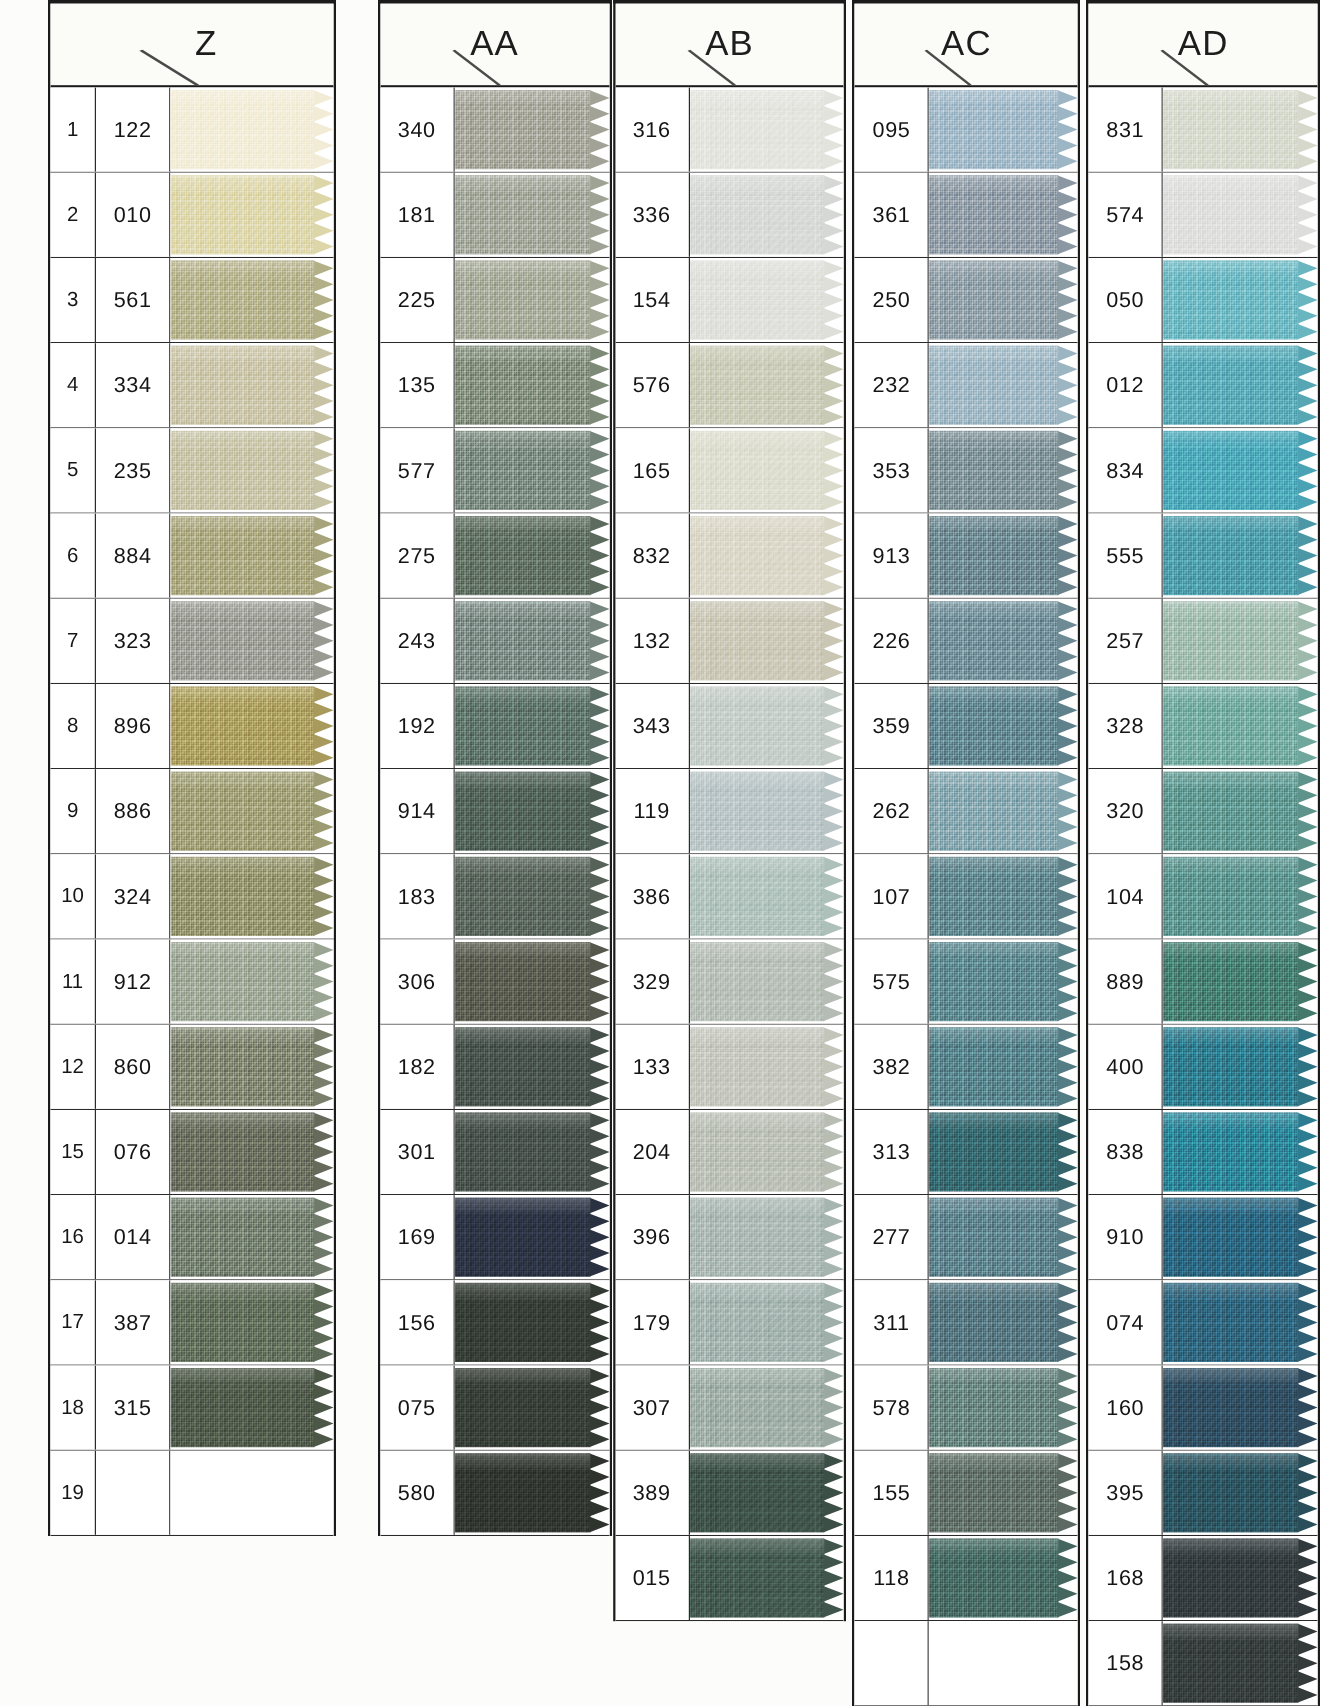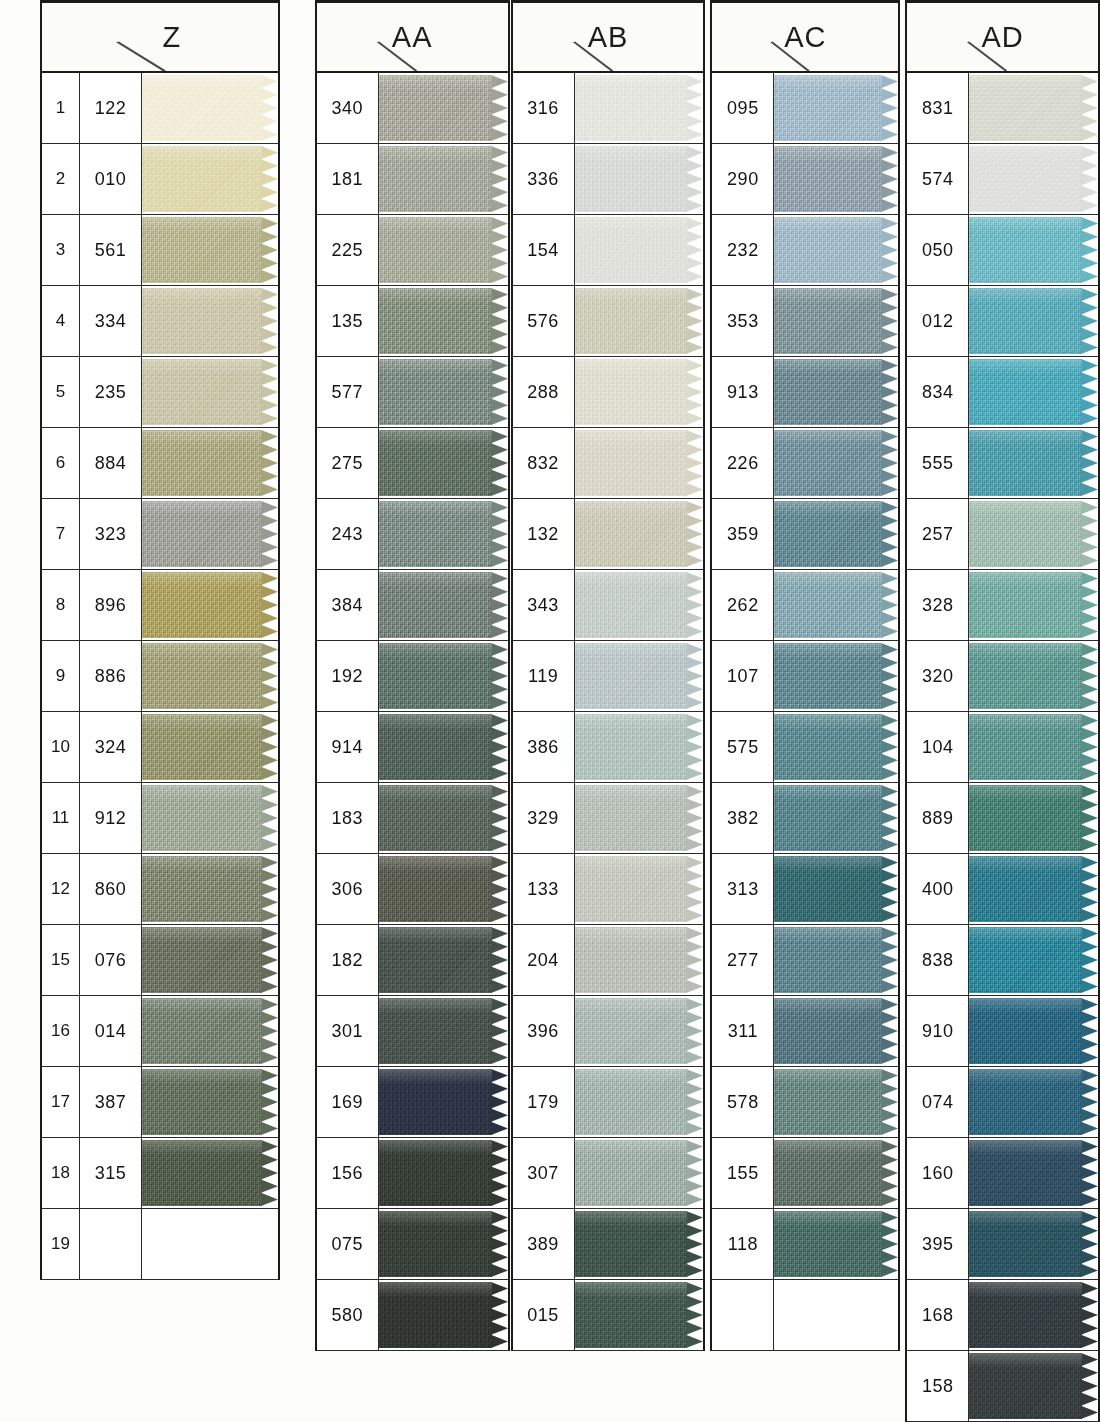--- a/index.html
+++ b/index.html
@@ -483,33 +483,20 @@
               <div class="body" style="background: rgb(119, 133, 127);"></div>
               <div class="edge">
                 <svg viewBox="0 0 17 67" preserveAspectRatio="none">
                   <path d="M0,0 L17,6.7 L0,13.4 L17,20.1 L0,26.8 L17,33.5 L0,40.2 L17,46.9 L0,53.6 L17,60.3 L0,67.0 Z" fill="#77857f"></path>
                 </svg>
               </div>
             </div>
           </div>
         </div>
         <div class="row">
-          <div class="cell-code">384</div>
-          <div class="cell-swatch">
-            <div class="ribbon">
-              <div class="body" style="background: rgb(111, 123, 116);"></div>
-              <div class="edge">
-                <svg viewBox="0 0 17 67" preserveAspectRatio="none">
-                  <path d="M0,0 L17,6.7 L0,13.4 L17,20.1 L0,26.8 L17,33.5 L0,40.2 L17,46.9 L0,53.6 L17,60.3 L0,67.0 Z" fill="#6f7b74"></path>
-                </svg>
-              </div>
-            </div>
-          </div>
-        </div>
-        <div class="row">
           <div class="cell-code">192</div>
           <div class="cell-swatch">
             <div class="ribbon">
               <div class="body" style="background: rgb(91, 111, 102);"></div>
               <div class="edge">
                 <svg viewBox="0 0 17 67" preserveAspectRatio="none">
                   <path d="M0,0 L17,6.7 L0,13.4 L17,20.1 L0,26.8 L17,33.5 L0,40.2 L17,46.9 L0,53.6 L17,60.3 L0,67.0 Z" fill="#5b6f66"></path>
                 </svg>
               </div>
             </div>
@@ -688,21 +675,21 @@
               <div class="body" style="background: rgb(201, 202, 181);"></div>
               <div class="edge">
                 <svg viewBox="0 0 17 67" preserveAspectRatio="none">
                   <path d="M0,0 L17,6.7 L0,13.4 L17,20.1 L0,26.8 L17,33.5 L0,40.2 L17,46.9 L0,53.6 L17,60.3 L0,67.0 Z" fill="#c9cab5"></path>
                 </svg>
               </div>
             </div>
           </div>
         </div>
         <div class="row">
-          <div class="cell-code">288</div>
+          <div class="cell-code">165</div>
           <div class="cell-swatch">
             <div class="ribbon">
               <div class="body" style="background: rgb(220, 220, 205);"></div>
               <div class="edge">
                 <svg viewBox="0 0 17 67" preserveAspectRatio="none">
                   <path d="M0,0 L17,6.7 L0,13.4 L17,20.1 L0,26.8 L17,33.5 L0,40.2 L17,46.9 L0,53.6 L17,60.3 L0,67.0 Z" fill="#dcdccd"></path>
                 </svg>
               </div>
             </div>
           </div>
@@ -893,21 +880,34 @@
               <div class="body" style="background: rgb(157, 182, 198);"></div>
               <div class="edge">
                 <svg viewBox="0 0 17 67" preserveAspectRatio="none">
                   <path d="M0,0 L17,6.7 L0,13.4 L17,20.1 L0,26.8 L17,33.5 L0,40.2 L17,46.9 L0,53.6 L17,60.3 L0,67.0 Z" fill="#9db6c6"></path>
                 </svg>
               </div>
             </div>
           </div>
         </div>
         <div class="row">
-          <div class="cell-code">290</div>
+          <div class="cell-code">361</div>
+          <div class="cell-swatch">
+            <div class="ribbon">
+              <div class="body" style="background: rgb(139, 152, 163);"></div>
+              <div class="edge">
+                <svg viewBox="0 0 17 67" preserveAspectRatio="none">
+                  <path d="M0,0 L17,6.7 L0,13.4 L17,20.1 L0,26.8 L17,33.5 L0,40.2 L17,46.9 L0,53.6 L17,60.3 L0,67.0 Z" fill="#8b98a3"></path>
+                </svg>
+              </div>
+            </div>
+          </div>
+        </div>
+        <div class="row">
+          <div class="cell-code">250</div>
           <div class="cell-swatch">
             <div class="ribbon">
               <div class="body" style="background: rgb(140, 156, 165);"></div>
               <div class="edge">
                 <svg viewBox="0 0 17 67" preserveAspectRatio="none">
                   <path d="M0,0 L17,6.7 L0,13.4 L17,20.1 L0,26.8 L17,33.5 L0,40.2 L17,46.9 L0,53.6 L17,60.3 L0,67.0 Z" fill="#8c9ca5"></path>
                 </svg>
               </div>
             </div>
           </div>

